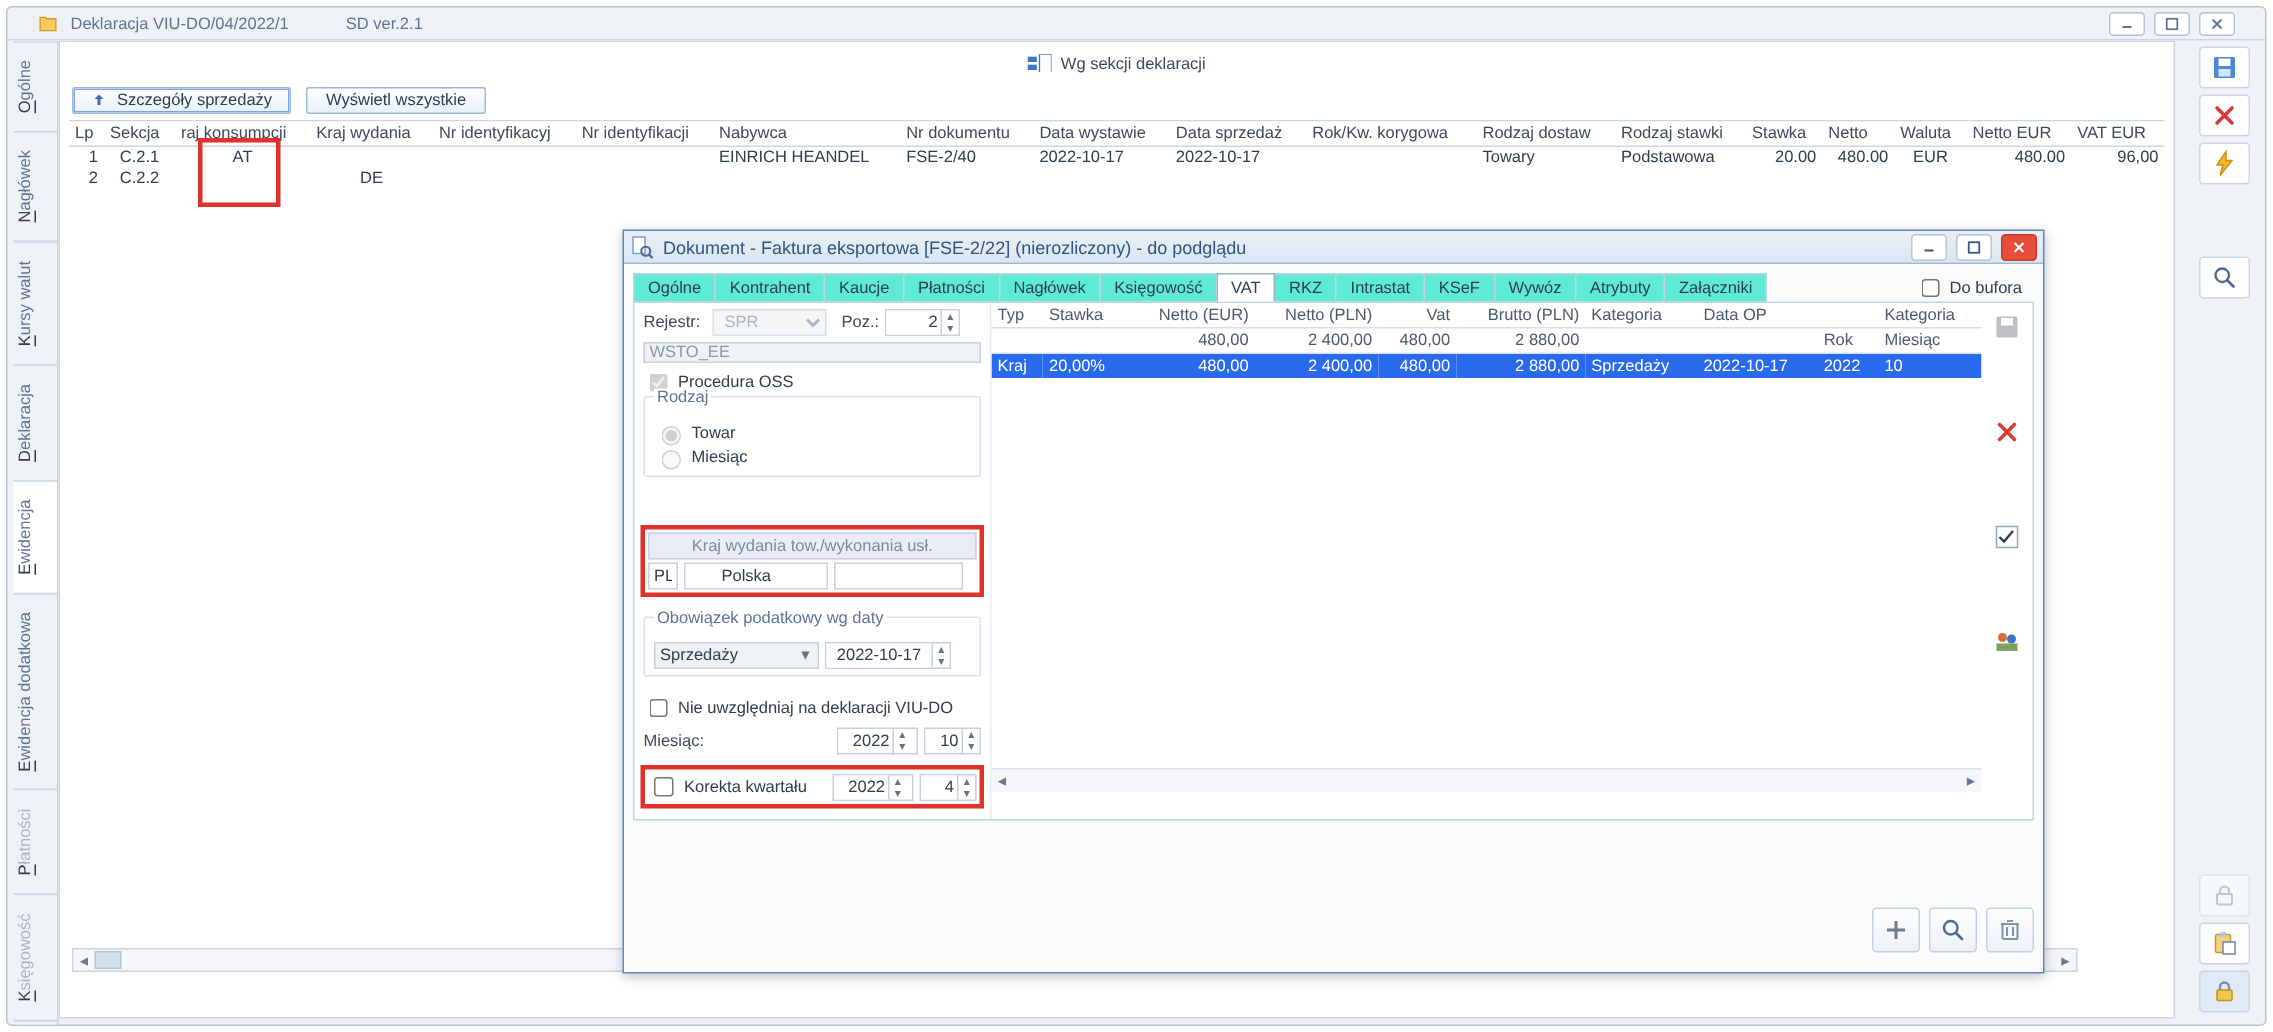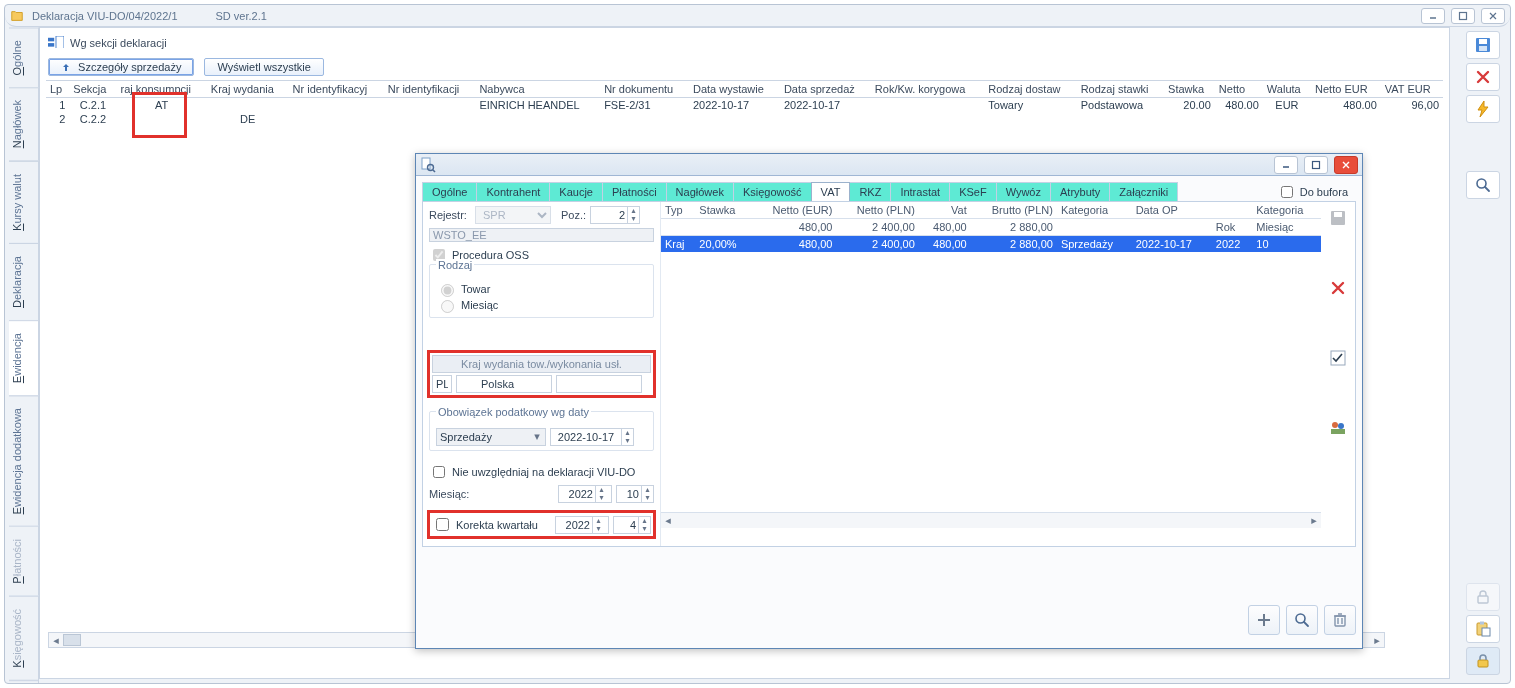--- a/index.html
+++ b/index.html
@@ -15,21 +15,21 @@
     --select-row:#2a6bed;
     --red:#d83a3a;
     --hl:#e1312b;
     --tab-active:#fff;
     --tab-border:#9bb2cc;
   }
   *{box-sizing:border-box;font-family:Tahoma,Segoe UI,Arial,sans-serif;font-size:11px;color:var(--text);}
   body{margin:0;background:#fff;padding:4px;}
 
   .window{border:1px solid var(--border);border-radius:4px;background:var(--bg);position:relative;width:1507px;height:680px;overflow:hidden;}
-  .titlebar{height:22px;display:flex;align-items:center;gap:8px;padding:0 5px;border-bottom:1px solid var(--border2);border-radius:11px;}
+  .titlebar{height:22px;display:flex;align-items:center;gap:8px;padding:0 20px;border-bottom:1px solid var(--border2);}
   .titlebar .file-icon{width:14px;height:14px;display:inline-block;}
   .titlebar .file-icon svg{width:14px;height:14px;}
   .titlebar .t{color:var(--title);font-size:11px;}
   .titlebar .spacer{flex:1;}
   .winbtns{display:flex;gap:6px;}
   .winbtn{width:24px;height:16px;border:1px solid var(--border);border-radius:3px;background:#fff;position:relative;display:flex;align-items:center;justify-content:center;}
   .winbtn.red{background:#e84d3a;border-color:#c63a2a;}
   .winbtn svg{width:10px;height:10px;}
 
   .workarea{position:absolute;inset:22px 4px 4px 4px;}
@@ -42,21 +42,21 @@
 
   .mainpanel{position:absolute;left:30px;right:56px;top:0;bottom:0;background:#fff;border:1px solid var(--border2);}
 
   
   .rtoolbar{position:absolute;right:0;top:0;bottom:0;width:46px;display:flex;flex-direction:column;gap:4px;align-items:center;padding:4px 0;}
   .ricon{width:34px;height:28px;border:1px solid var(--border2);border-radius:3px;background:#fff;display:flex;align-items:center;justify-content:center;cursor:pointer;}
   .ricon svg{width:18px;height:18px;}
   .rspacer{flex:1;}
 
   
-  .toprow{display:flex;align-items:center;gap:6px;padding:8px 8px 4px 8px;}
+  .toprow{display:flex;align-items:center;gap:6px;padding:8px 8px 4px 8px;justify-content:center;}
   .toprow .view-icon{width:16px;height:14px;display:inline-block;}
   .toprow .lab{color:#3b4a5d;}
 
   .btnrow{display:flex;gap:10px;padding:4px 8px;}
   .pbtn{border:1px solid #9bb8e0;background:linear-gradient(#fff,#e8f0fb);padding:2px 12px;border-radius:2px;cursor:pointer;}
   .pbtn .arrow-icon{width:10px;height:10px;display:inline-block;vertical-align:middle;margin-right:4px;}
   .pbtn.sel{box-shadow:0 0 0 1px #7aa3e6 inset;}
 
   
   .sgrid{margin:0 6px;border-top:1px solid var(--border2);}
@@ -222,21 +222,21 @@
                 <th>VAT EUR</th>
               </tr>
               <tr>
                 <td class="num">1</td>
                 <td style="text-align:center">C.2.1</td>
                 <td style="text-align:center">AT</td>
                 <td style="text-align:center"></td>
                 <td></td>
                 <td></td>
                 <td>EINRICH HEANDEL</td>
-                <td>FSE-2/31</td>
+                <td>FSE-2/40</td>
                 <td>2022-10-17</td>
                 <td>2022-10-17</td>
                 <td></td>
                 <td>Towary</td>
                 <td>Podstawowa</td>
                 <td class="num">20.00</td>
                 <td class="num">480.00</td>
                 <td style="text-align:center">EUR</td>
                 <td class="num">480.00</td>
                 <td class="num">96,00</td>
@@ -322,20 +322,21 @@
     </div>
   </div>
 
   <div class="modal">
     <div class="mtitle">
       <span class="find-icon"><svg viewBox="0 0 16 16">
             <rect x="2" y="1" width="8" height="11" fill="#fff" stroke="#7da0c8"></rect>
             <circle cx="10.5" cy="10.5" r="3" fill="none" stroke="#4c6a92" stroke-width="1.4"></circle>
             <path stroke="#4c6a92" stroke-width="1.6" d="M13 13l2 2"></path>
           </svg></span>
+      <span class="t">Dokument - Faktura eksportowa [FSE-2/22] (nierozliczony) - do podglądu</span>
       <span class="spacer"></span>
       <div class="winbtns">
         <div class="winbtn">
             <svg viewBox="0 0 10 10">
               <path stroke="#3a577e" stroke-width="1.4" d="M2 7h6"></path>
             </svg>
           </div>
         <div class="winbtn">
             <svg viewBox="0 0 10 10">
               <rect x="1.5" y="1.5" width="7" height="7" fill="none" stroke="#3a577e" stroke-width="1.2"></rect>

